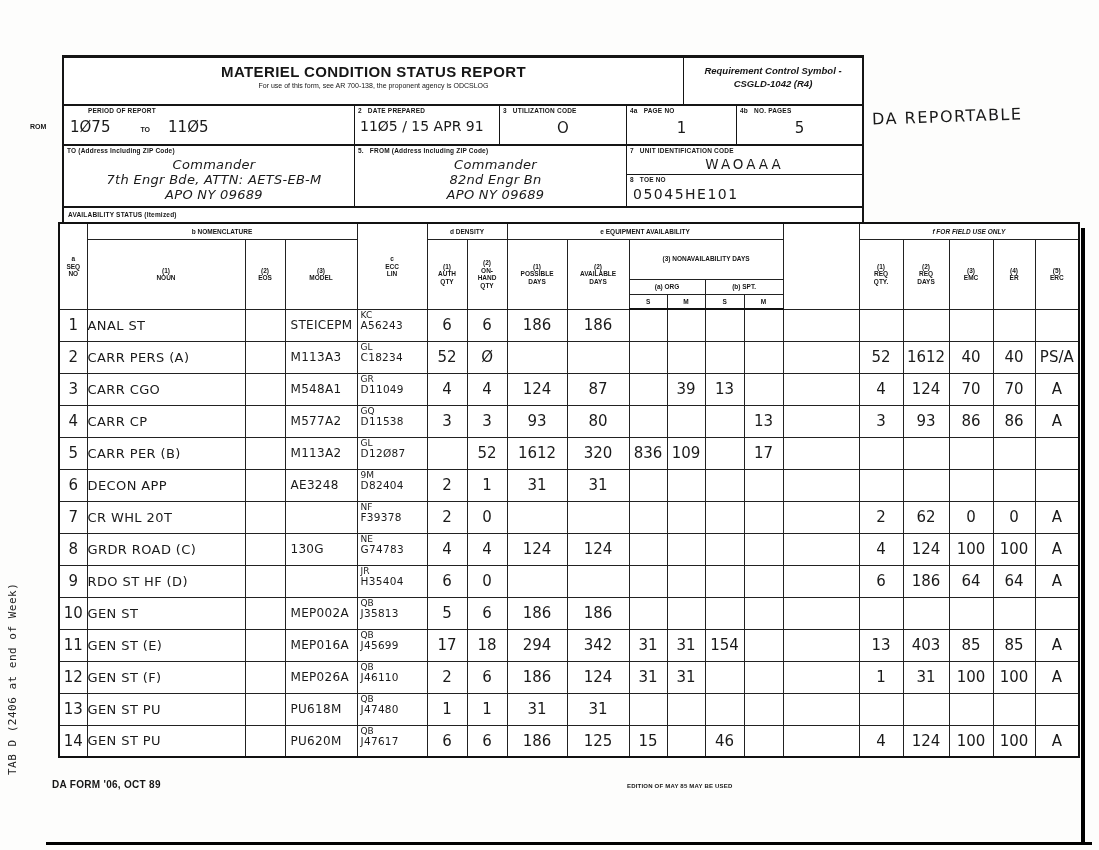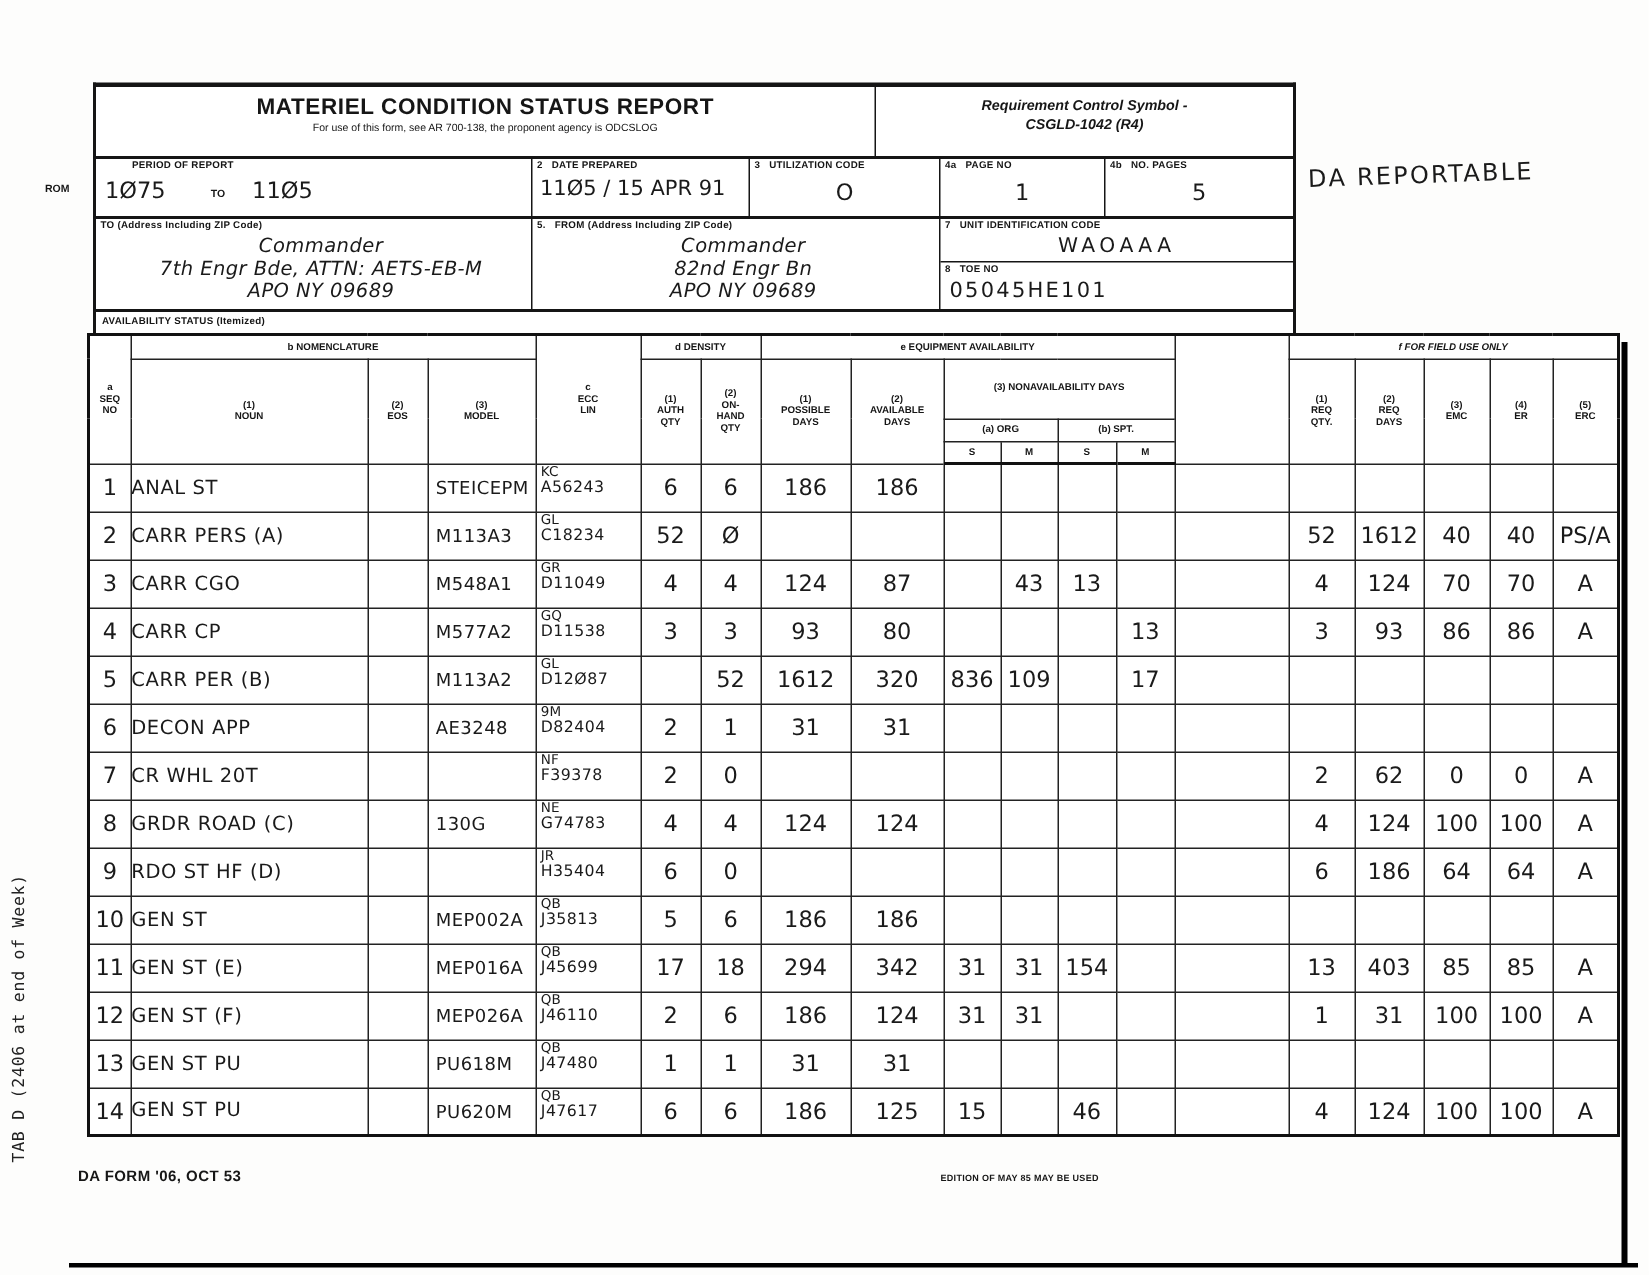--- a/index.html
+++ b/index.html
@@ -19,21 +19,21 @@
   }
   .band { display:flex; border-top:2px solid #151515; position:relative; }
   .band.first { border-top:0; }
   .band1 { height:46px; }
   .band2 { height:38px; }
   .band3 { height:60px; }
   .band4 { height:14px; }
   .fcell { position:relative; border-right:1.5px solid #151515; box-sizing:border-box; }
   .fcell.last { border-right:0; flex:1; }
   .cell-label { font-size:6.5px; font-weight:700; padding:1px 3px; white-space:pre; letter-spacing:.2px; line-height:8px; display:block; }
-  .c-title { width:520px; text-align:center; }
+  .c-title { width:620px; text-align:center; }
   .form-title { font-size:15px; font-weight:700; letter-spacing:.4px; margin-top:5px; }
   .form-subtitle { font-size:7px; margin-top:2px; }
   .c-rcs { text-align:center; font-style:italic; font-weight:700; }
   .rcs1 { font-size:9.5px; margin-top:7px; }
   .rcs2 { font-size:9.5px; margin-top:2px; }
   .c-period { width:291px; }
   .c-date { width:145px; }
   .c-util { width:127px; }
   .c-page { width:110px; }
   .period-values { display:flex; align-items:flex-end; padding-left:6px; margin-top:2px; }
@@ -309,21 +309,21 @@
           <td class="cell-model hw">M548A1</td>
           <td class="cell-ecc">
             <div class="ecc-code hw">GR</div>
             <div class="ecc-lin hw">D11049</div>
           </td>
           <td class="cell-auth hw">4</td>
           <td class="cell-onhand hw">4</td>
           <td class="cell-possible hw">124</td>
           <td class="cell-available hw">87</td>
           <td class="cell-org_s hw"></td>
-          <td class="cell-org_m hw">43</td>
+          <td class="cell-org_m hw">39</td>
           <td class="cell-spt_s hw">13</td>
           <td class="cell-spt_m hw"></td>
           <td class="cell-gap"></td>
           <td class="cell-req_qty hw">4</td>
           <td class="cell-req_days hw">124</td>
           <td class="cell-emc hw">70</td>
           <td class="cell-er hw">70</td>
           <td class="cell-erc hw">A</td>
         </tr>
         <tr>
@@ -586,20 +586,20 @@
           <td class="cell-gap"></td>
           <td class="cell-req_qty hw">4</td>
           <td class="cell-req_days hw">124</td>
           <td class="cell-emc hw">100</td>
           <td class="cell-er hw">100</td>
           <td class="cell-erc hw">A</td>
         </tr>
       </tbody>
   </table>
 
-  <div class="footer-form-no">DA FORM  '06, OCT 53</div>
+  <div class="footer-form-no">DA FORM  '06, OCT 89</div>
   <div class="footer-edition">EDITION OF MAY 85 MAY BE USED</div>
 
   <div class="tab-label">TAB D (2406 at end of Week)</div>
 
   <div class="scan-bar-right"></div>
   <div class="scan-line-bottom"></div>
 </div>
 
 </body></html>

